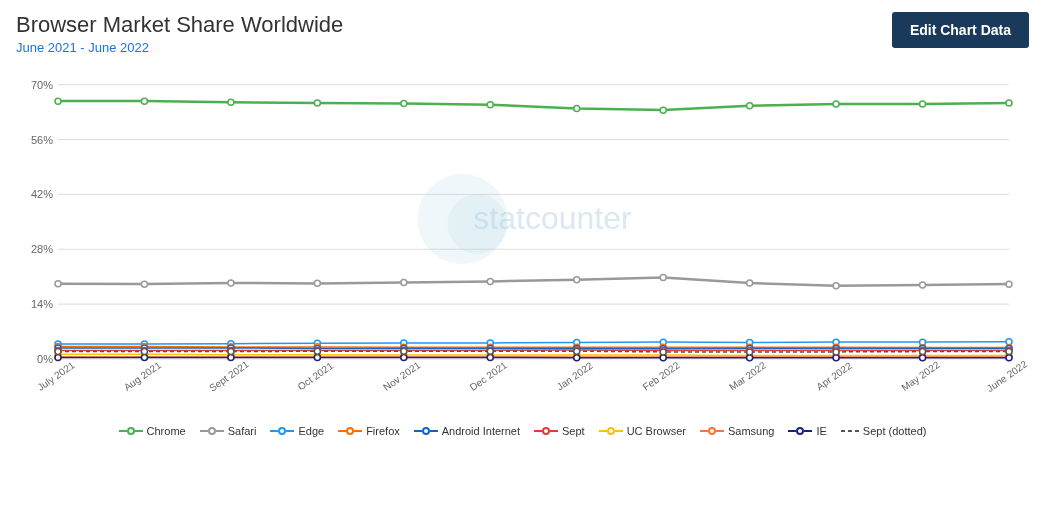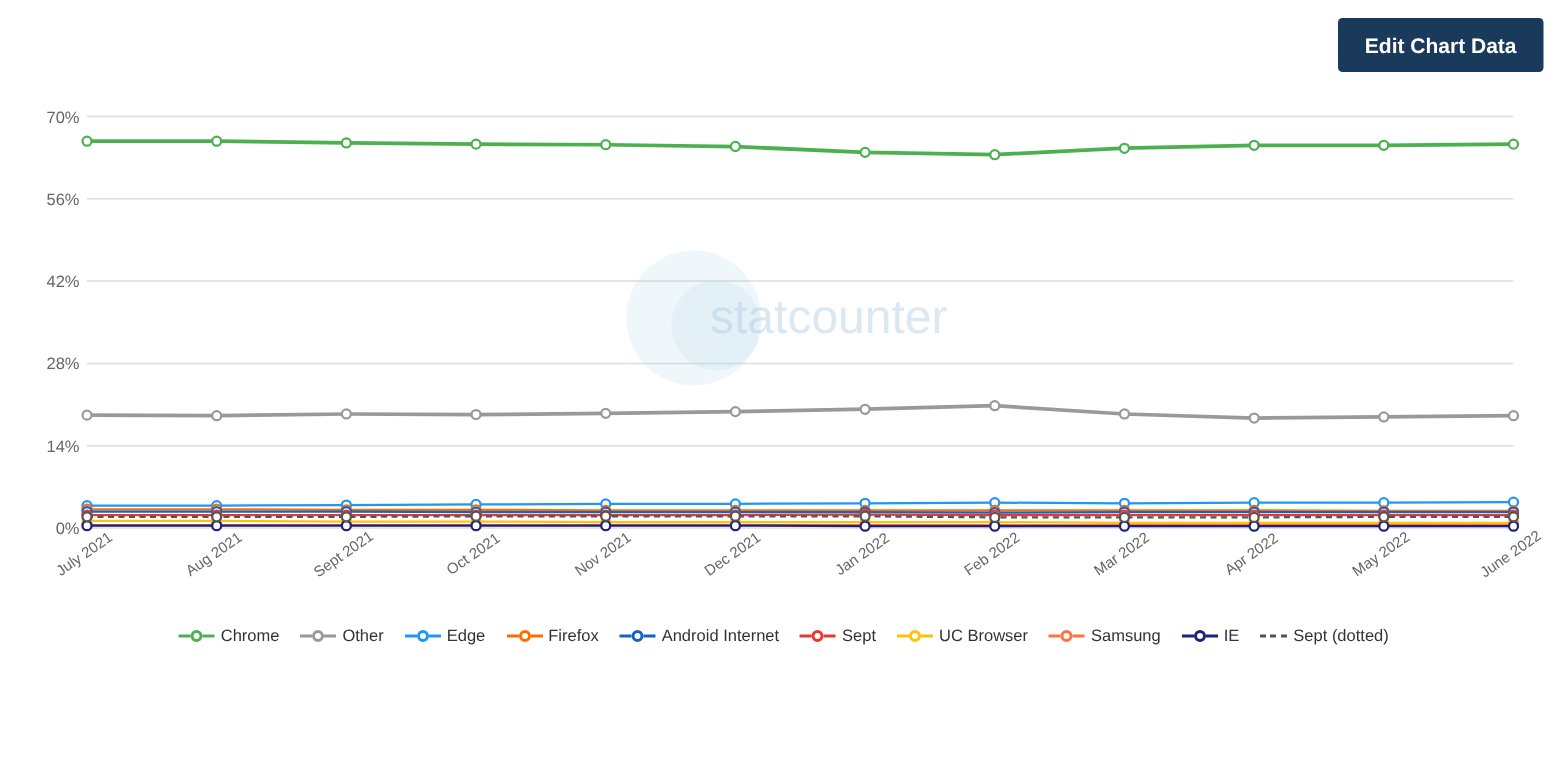--- a/index.html
+++ b/index.html
@@ -63,20 +63,22 @@
       display: flex;
       align-items: center;
       gap: 4px;
     }
   </style>
 </head>
 <body>
 
 <div class="header">
   <div class="title-block">
+    <div class="chart-title">Browser Market Share Worldwide</div>
+    <div class="chart-subtitle">June 2021 - June 2022</div>
   </div>
   <button class="edit-btn">Edit Chart Data</button>
 </div>
 
 <div class="chart-area">
   <svg id="chart-svg" class="chart-svg" viewBox="0 0 1013 360" preserveAspectRatio="none">
       <line x1="42" y1="300" x2="993" y2="300" stroke="#ddd" stroke-width="1"></line>
       <text x="37" y="304" text-anchor="end" font-size="11" fill="#666">0%</text>
       <line x1="42" y1="245.13513513513513" x2="993" y2="245.13513513513513" stroke="#ddd" stroke-width="1"></line>
       <text x="37" y="249.13513513513513" text-anchor="end" font-size="11" fill="#666">14%</text>
@@ -244,21 +246,21 @@
         <span style="display: inline-block; width: 8px; height: 2px; background: rgb(76, 175, 80); vertical-align: middle;"></span>
       </span>
       <span>Chrome</span>
     </div>
     <div class="legend-item">
       <span style="display: inline-flex; align-items: center; gap: 0px;">
         <span style="display: inline-block; width: 8px; height: 2px; background: rgb(153, 153, 153); vertical-align: middle;"></span>
         <span style="display: inline-block; width: 8px; height: 8px; border-radius: 50%; border: 2px solid rgb(153, 153, 153); background: rgb(255, 255, 255); vertical-align: middle;"></span>
         <span style="display: inline-block; width: 8px; height: 2px; background: rgb(153, 153, 153); vertical-align: middle;"></span>
       </span>
-      <span>Other</span>
+      <span>Safari</span>
     </div>
     <div class="legend-item">
       <span style="display: inline-flex; align-items: center; gap: 0px;">
         <span style="display: inline-block; width: 8px; height: 2px; background: rgb(33, 150, 243); vertical-align: middle;"></span>
         <span style="display: inline-block; width: 8px; height: 8px; border-radius: 50%; border: 2px solid rgb(33, 150, 243); background: rgb(255, 255, 255); vertical-align: middle;"></span>
         <span style="display: inline-block; width: 8px; height: 2px; background: rgb(33, 150, 243); vertical-align: middle;"></span>
       </span>
       <span>Edge</span>
     </div>
     <div class="legend-item">

